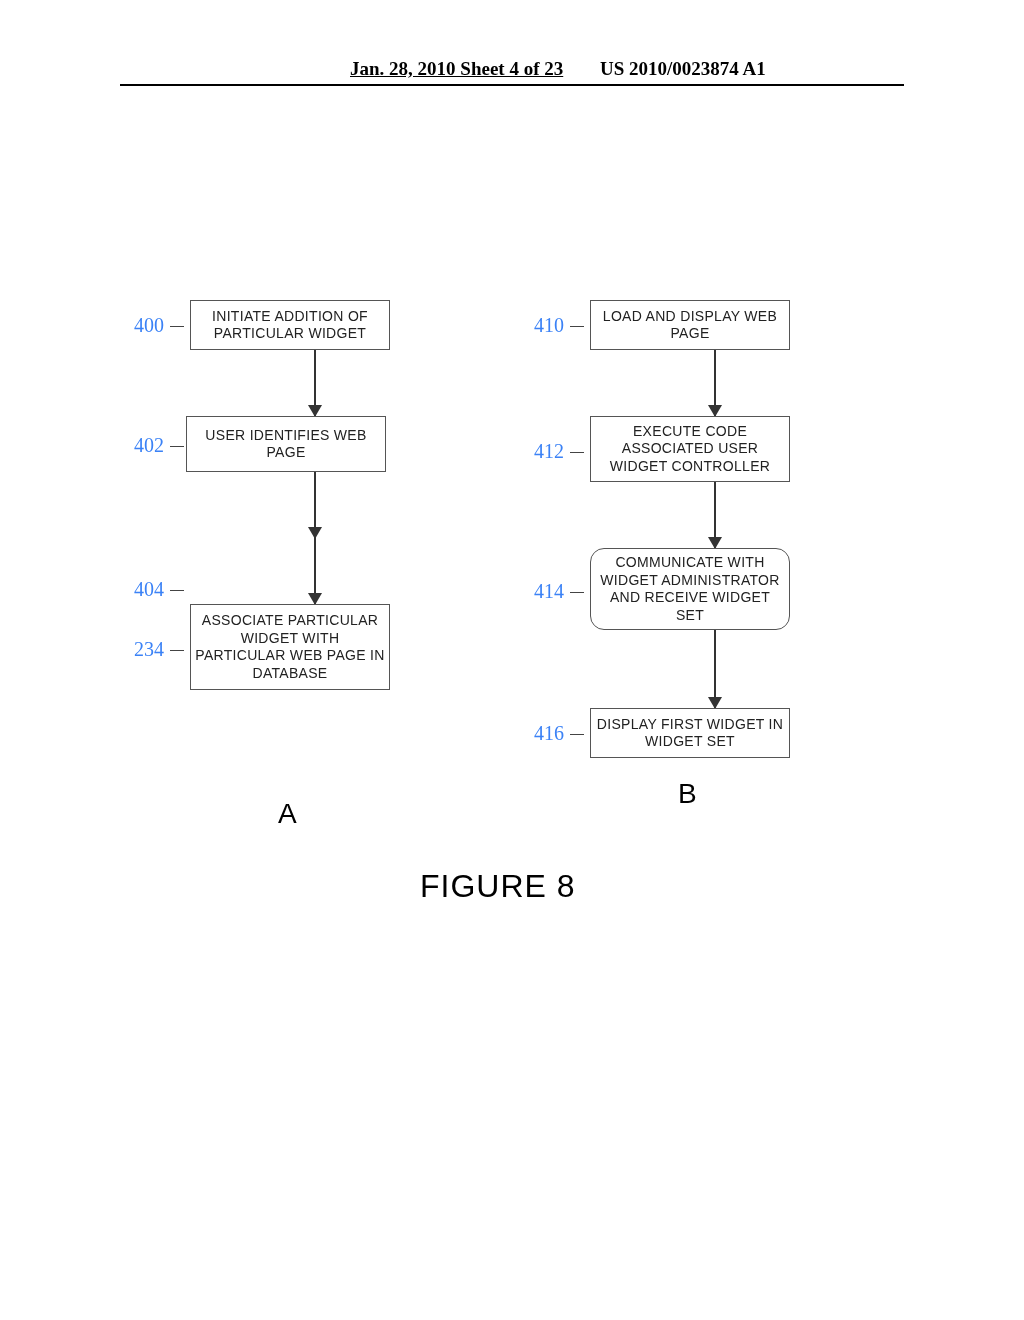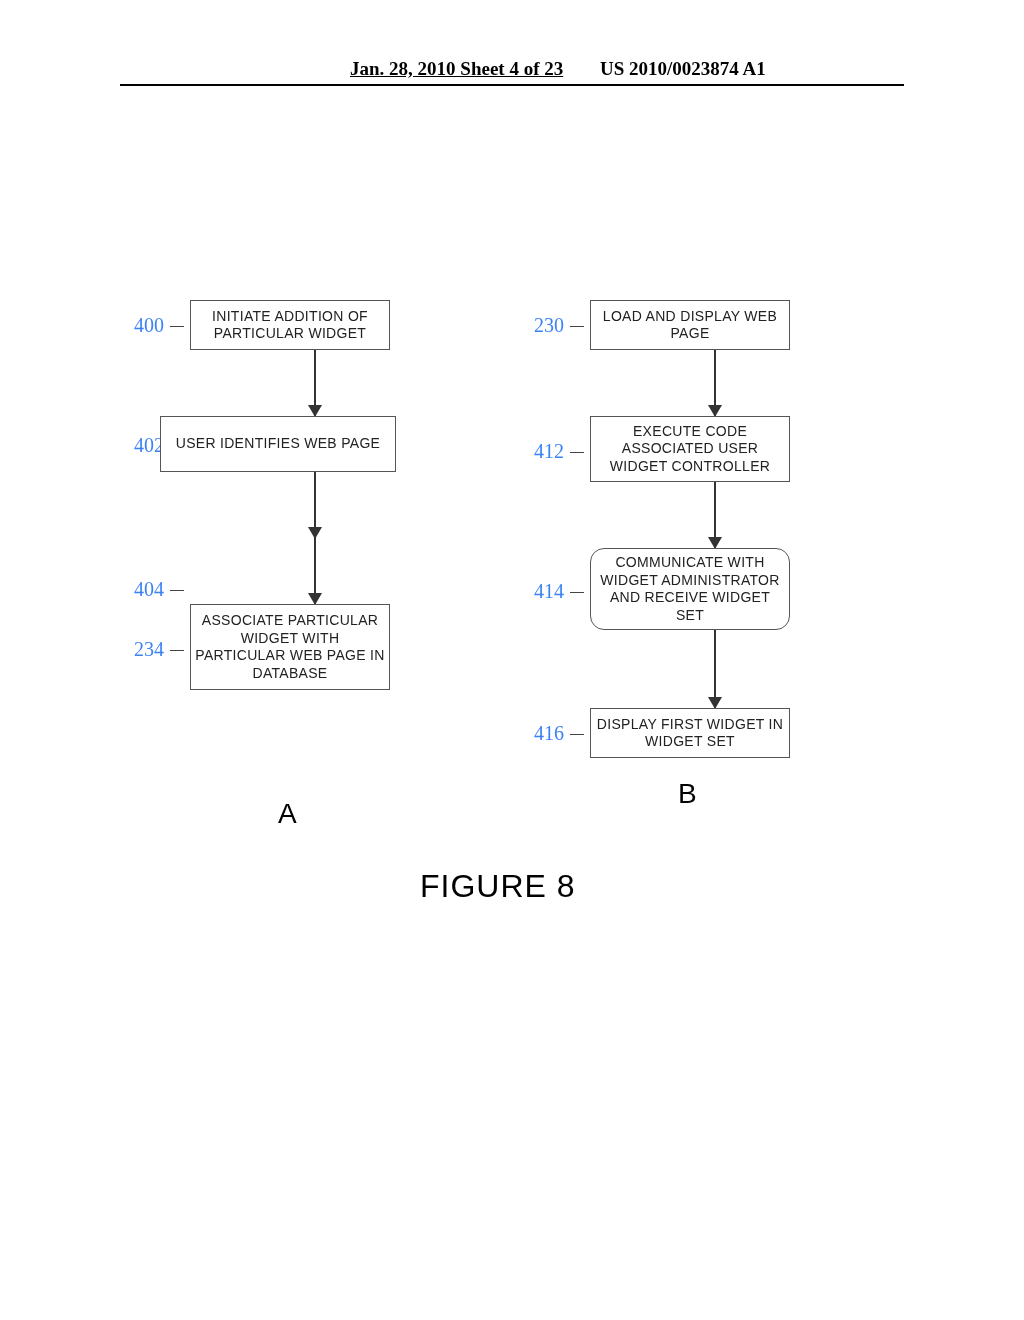--- a/index.html
+++ b/index.html
@@ -53,21 +53,21 @@
           <div class="node-text">INITIATE ADDITION OF PARTICULAR WIDGET</div>
         </div>
       </div>
       <div class="arrow-wrap" style="padding-left:50px;">
           <div class="arrow" style="height:66px;"></div>
         </div>
 
       <div style="position:relative;">
         <span class="ref" style="left:-6px; top:18px;">402</span>
         <span class="ref-tick" style="left:30px; top:30px;"></span>
-        <div class="node" style="width:236px; height:56px; margin-left:20px;">
+        <div class="node" style="width:200px; height:56px; margin-left:46px;">
           <div class="node-text">USER IDENTIFIES WEB PAGE</div>
         </div>
       </div>
       <div class="arrow-wrap" style="padding-left:50px;">
           <div class="arrow" style="height:66px;"></div>
         </div>
 
       <div style="position:relative;">
         <span class="ref" style="left:-6px; top:40px;">404</span>
         <span class="ref-tick" style="left:30px; top:52px;"></span>
@@ -83,21 +83,21 @@
           <div class="node-text">ASSOCIATE PARTICULAR WIDGET WITH PARTICULAR WEB PAGE IN DATABASE</div>
         </div>
       </div>
 
       <div class="col-label" style="left:138px; top:498px;">A</div>
     </div>
 
     <div class="col colB">
 
       <div style="position:relative;">
-        <span class="ref" style="left:-6px; top:14px;">230</span>
+        <span class="ref" style="left:-6px; top:14px;">410</span>
         <span class="ref-tick" style="left:30px; top:26px;"></span>
         <div class="node" style="width:200px; height:50px; margin-left:50px;">
           <div class="node-text">LOAD AND DISPLAY WEB PAGE</div>
         </div>
       </div>
       <div class="arrow-wrap" style="padding-left:50px;">
           <div class="arrow" style="height:66px;"></div>
         </div>
 
       <div style="position:relative;">

